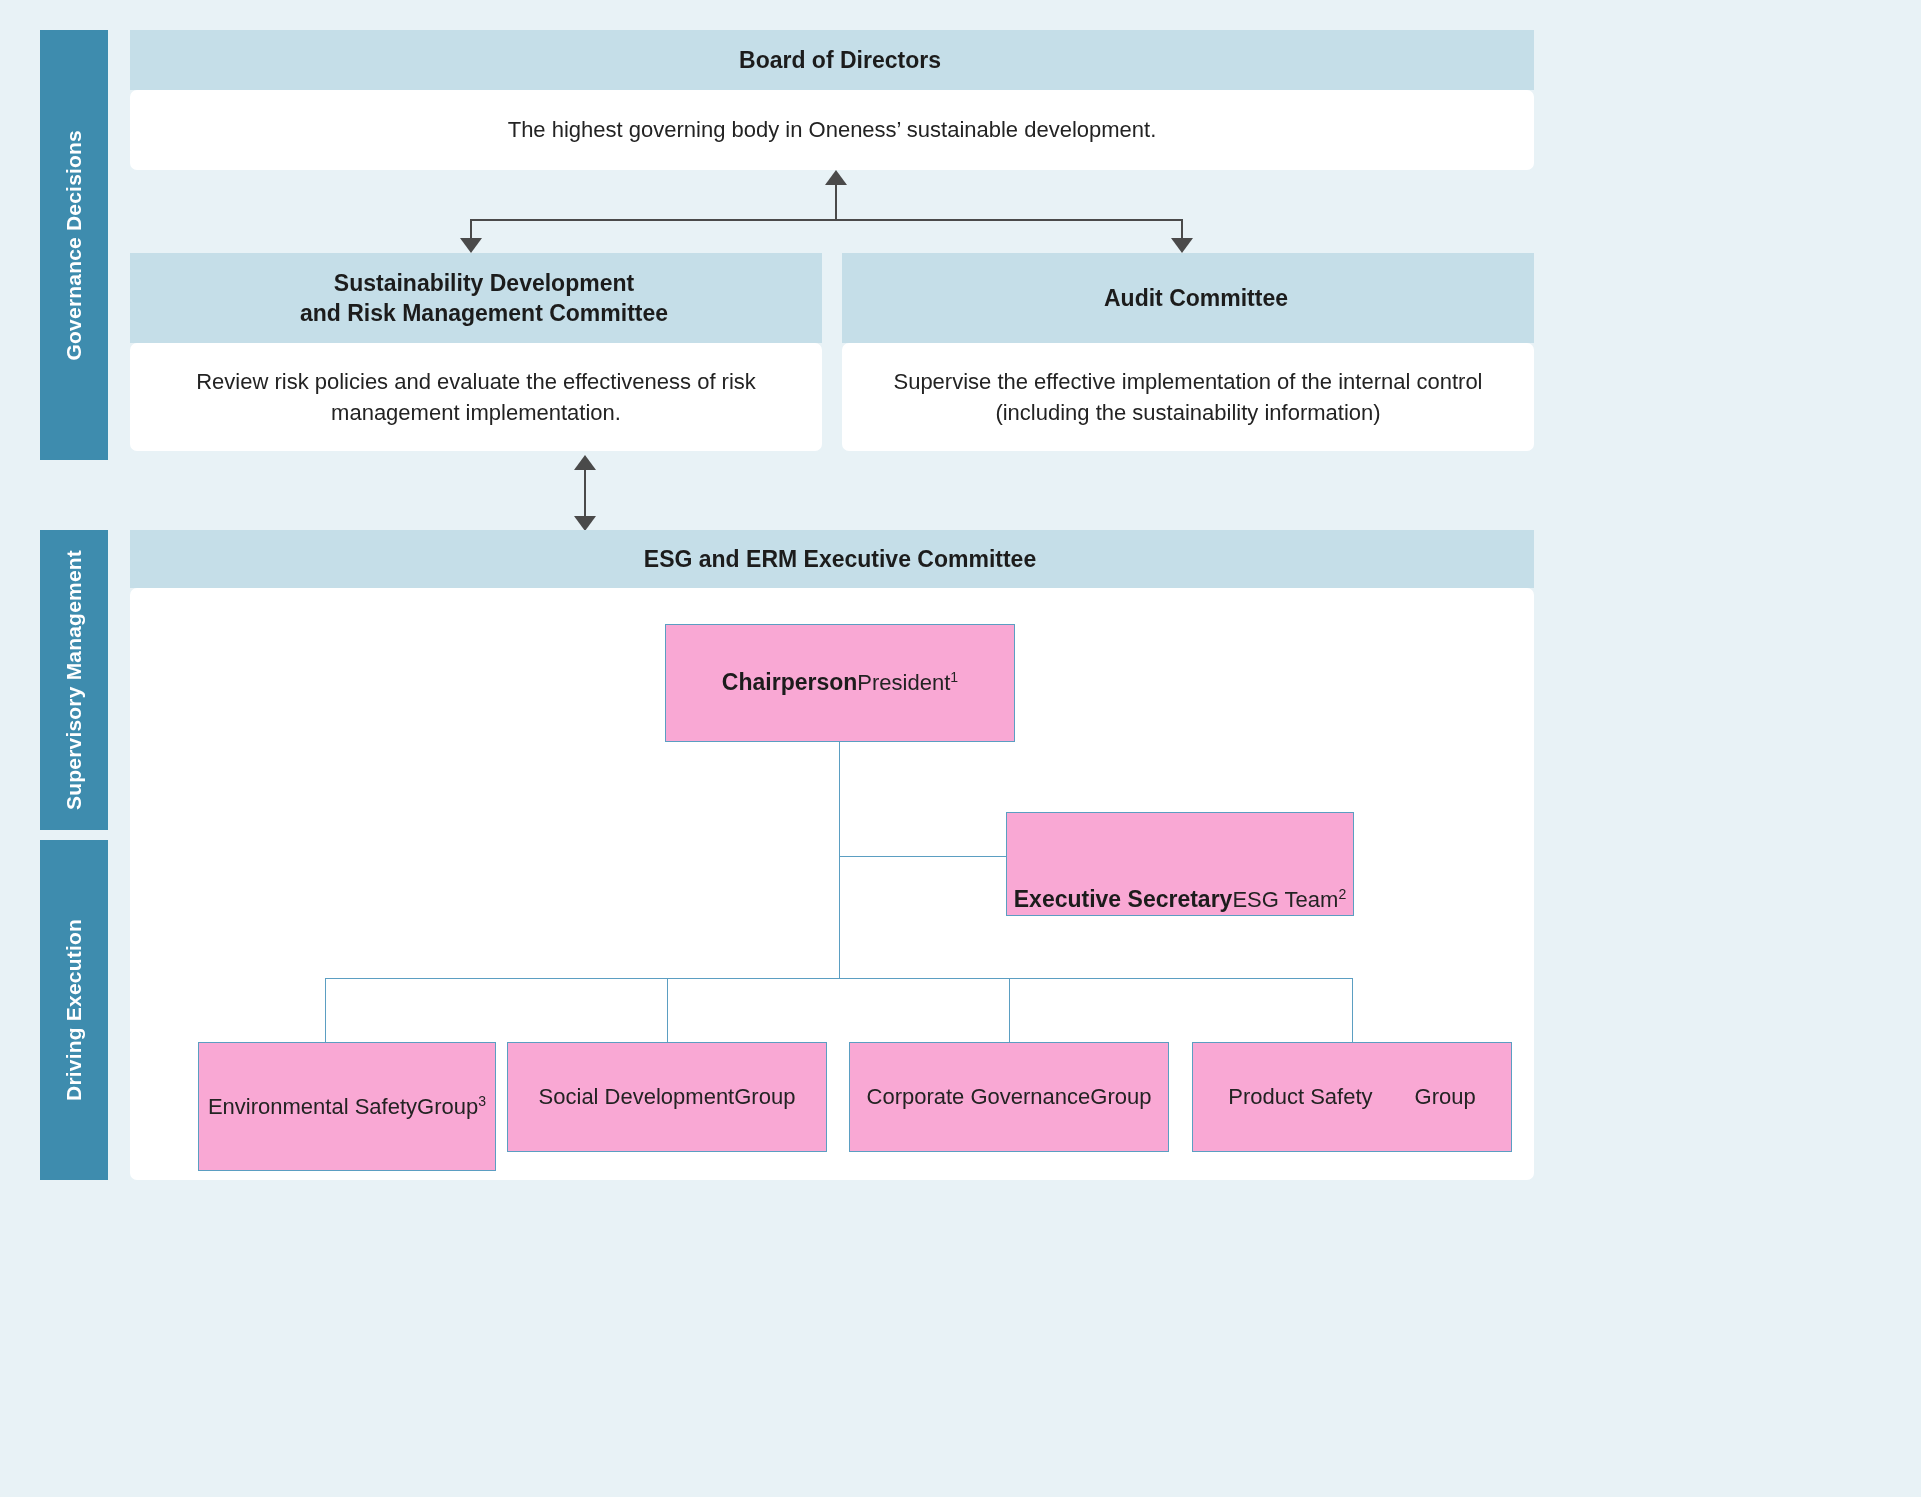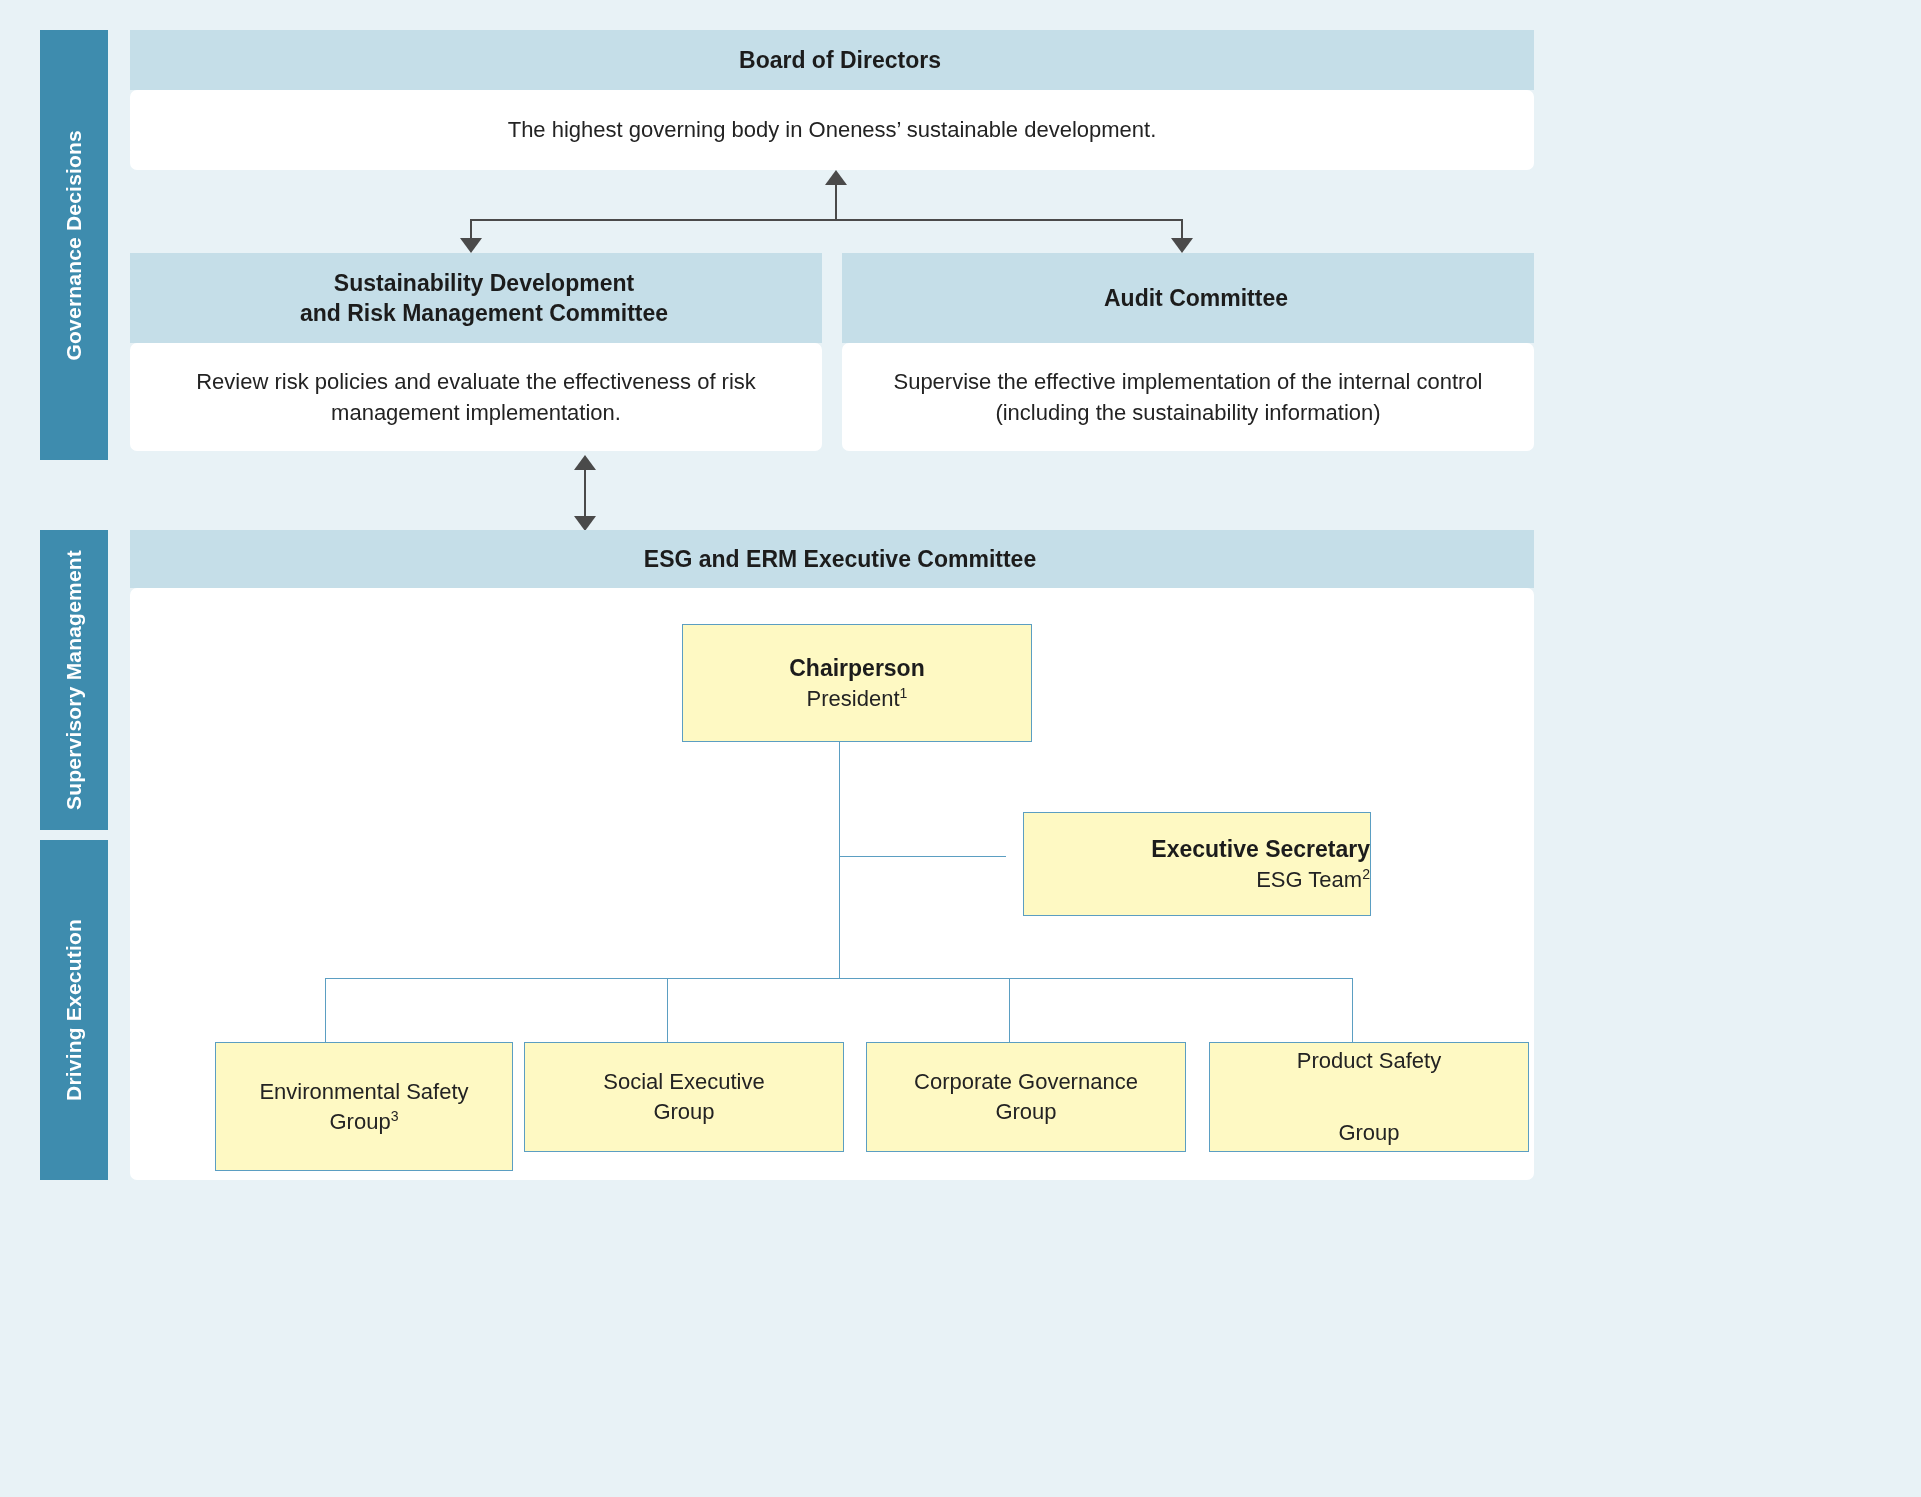--- a/index.html
+++ b/index.html
@@ -96,28 +96,27 @@
     border-left: 11px solid transparent;
     border-right: 11px solid transparent;
   }
   .arrow-up   { border-bottom: 15px solid #4a4a4a; }
   .arrow-down { border-top: 15px solid #4a4a4a; }
 
   
   .node {
     position: absolute;
     border: 1px solid #5b9ec2;
-    background: #fef9c3;
-    display: flex;
-    flex-direction: column;
+    background: #f9a8d4;
+    display: flex;
+    flex-direction: row;
     align-items: center;
     justify-content: center;
     text-align: center;
     line-height: 1.35;
-    margin-left: 17px;
   }
   .node .ln1 { font-size: 23px; font-weight: bold; color: #1c1c1c; }
   .node .ln2 { font-size: 22px; font-weight: normal; color: #232323; }
   .node .grp { font-size: 22px; font-weight: normal; color: #232323; }
   sup { font-size: 0.64em; vertical-align: super; line-height: 0; }
 
   .tree-line { position: absolute; background: #5b9ec2; }
   .tl-v { width: 1px; }
   .tl-h { height: 1px; }
 </style>
@@ -195,21 +194,21 @@
       <div class="tree-line tl-v" style="left:537px; top:390px; height:64px;"></div>
       <div class="tree-line tl-v" style="left:879px; top:390px; height:64px;"></div>
       <div class="tree-line tl-v" style="left:1222px; top:390px; height:64px;"></div>
 
       <div class="node" style="left:68px; top:454px; width:298px; height:129px;">
         <span class="grp">Environmental Safety</span>
         <span class="grp"><span>Group</span><sup>3</sup></span>
       </div>
 
       <div class="node" style="left:377px; top:454px; width:320px; height:110px;">
-        <span class="grp">Social Executive</span>
+        <span class="grp">Social Development</span>
         <span class="grp">Group</span>
       </div>
 
       <div class="node" style="left:719px; top:454px; width:320px; height:110px;">
         <span class="grp">Corporate Governance</span>
         <span class="grp">Group</span>
       </div>
 
       <div class="node" style="left:1062px; top:454px; width:320px; height:110px;gap:42px;">
         <span class="grp">Product Safety</span>

